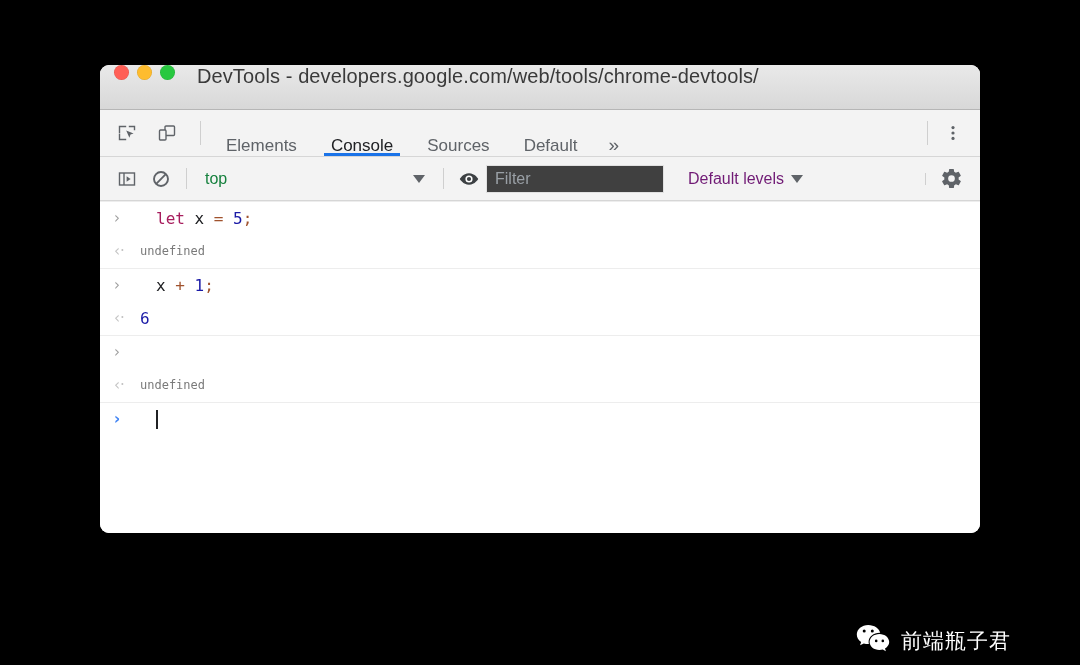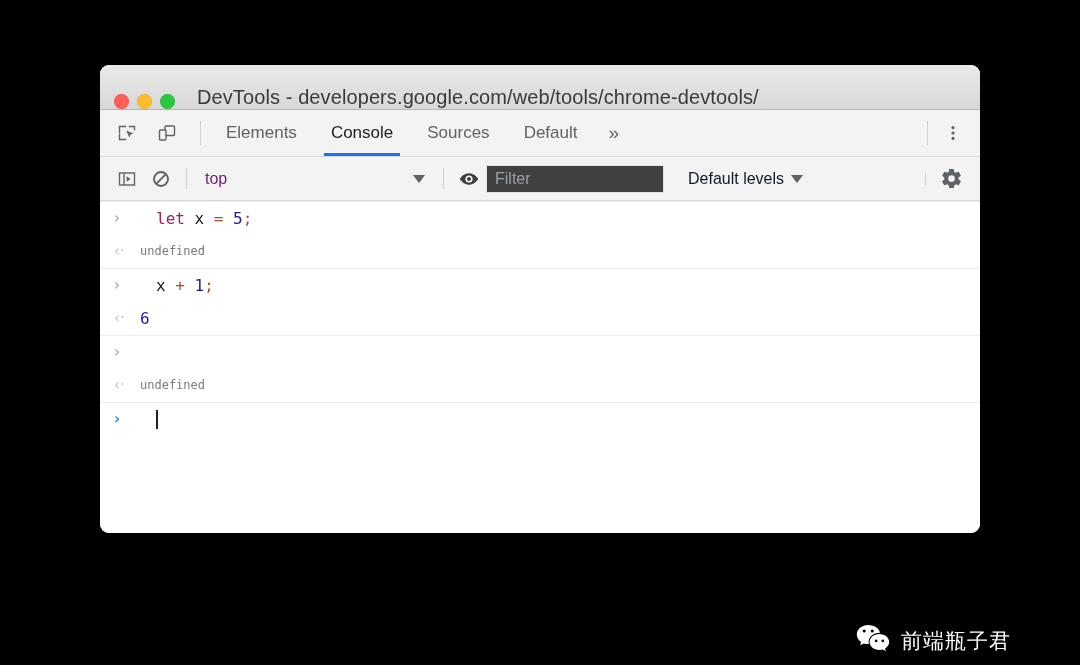--- a/index.html
+++ b/index.html
@@ -32,21 +32,21 @@
     box-shadow: 0 10px 34px rgba(0,0,0,0.55);
   }
 
   
   .titlebar {
     position: relative;
     height: 45px;
     background: linear-gradient(to bottom, #e9e9e9 0%, #d8d8d8 100%);
     border-bottom: 1px solid #b6b6b6;
     display: flex;
-    align-items: flex-end;
+    align-items: flex-start;
     padding-left: 14px;
   }
   .lights { display: flex; align-items: center; gap: 8px; }
   .light {
     width: 15px; height: 15px; border-radius: 50%;
     box-shadow: inset 0 0 0 0.5px rgba(0,0,0,0.12);
   }
   .light.red    { background: #ff5f56; }
   .light.yellow { background: #febc2e; }
   .light.green  { background: #28c840; }
@@ -75,21 +75,21 @@
   .icon-btn {
     width: 34px; height: 34px;
     display: flex; align-items: center; justify-content: center;
     border-radius: 3px;
   }
   .vdiv { width: 1px; background: #cfcfcf; margin: 11px 8px; align-self: stretch; }
 
   .tabs { display: flex; align-items: stretch; }
   .tab {
     position: relative;
-    display: flex; align-items: center;
+    display: flex; align-items: flex-end;
     padding: 0 17px;
     font-size: 17px;
     color: #5f6368;
     white-space: nowrap;
   }
   .tab.active { color: #202124; }
   .tab.active::after {
     content: "";
     position: absolute;
     left: 10px; right: 10px; bottom: 0;
@@ -112,37 +112,37 @@
     align-items: center;
     padding-left: 10px;
   }
   .ctx-select {
     display: flex;
     align-items: center;
     width: 240px;
     height: 28px;
     padding: 0 10px;
     font-size: 16px;
-    color: #701a75;
+    color: #15803d;
   }
   .ctx-select .ctx-label { flex: 1; }
   .filter-input {
     width: 178px;
     height: 28px;
     background: #404040;
     border: 1px solid #e0e0e0;
     font-size: 16px;
     color: #9aa0a6;
     padding: 0 8px;
     display: flex;
     align-items: center;
   }
   .levels {
     display: flex; align-items: center; gap: 7px;
-    font-size: 16px; color: #0f172a;
+    font-size: 16px; color: #701a75;
     padding: 0 10px;
     margin-left: 14px;
   }
   .toolbar-right { margin-left: auto; display: flex; align-items: center; }
 
   .caret {
     width: 0; height: 0;
     border-left: 6px solid transparent;
     border-right: 6px solid transparent;
     border-top: 8px solid #5f6368;

